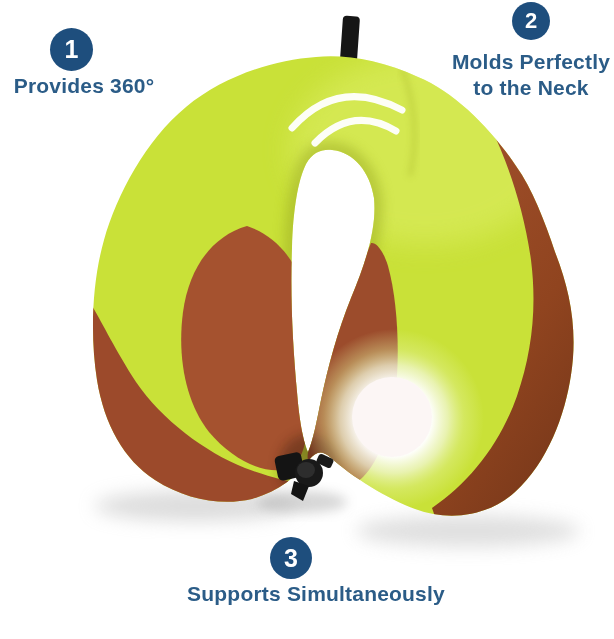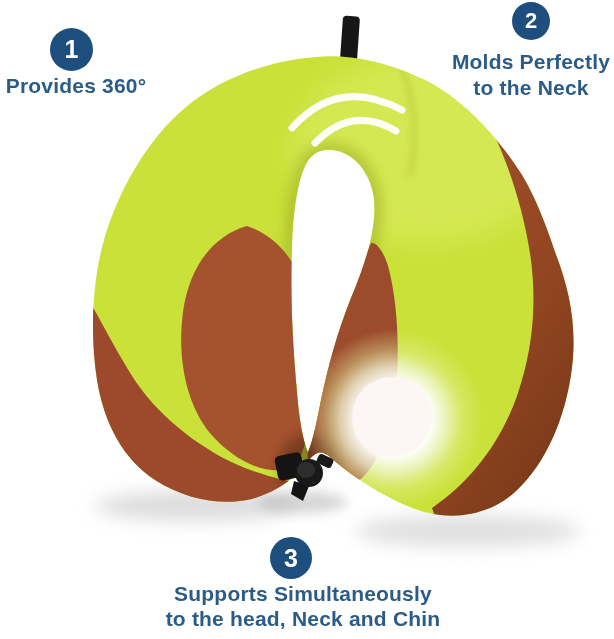--- a/index.html
+++ b/index.html
@@ -34,23 +34,23 @@
   .badge.b3{left:270px;top:537px;width:42px;height:42px;font-size:25px;}
   .label{
     position:absolute;
     color:var(--text);
     font-weight:700;
     text-align:center;
     font-size:21px;
     line-height:25px;
     letter-spacing:0.2px;
   }
-  .label.l1{left:0px;top:73px;width:152px;}
+  .label.l1{left:0px;top:73px;width:152px;padding-left:8px;}
   .label.l2{left:444px;top:49px;width:174px;line-height:26px;}
-  .label.l3{left:98px;top:581px;width:410px;}
+  .label.l3{left:111px;top:581px;width:410px;}
 </style>
 </head>
 <body>
 
 <div class="stage">
 
   <svg class="illus" width="614" height="639" viewBox="0 0 614 639">
     <defs>
       <filter id="blur3" x="-40%" y="-40%" width="180%" height="180%">
           <feGaussianBlur stdDeviation="3"></feGaussianBlur>
@@ -224,16 +224,15 @@
 
   <div class="badge b2">2</div>
   <div class="label l2">
     <div>Molds Perfectly</div>
     <div>to the Neck</div>
   </div>
 
   <div class="badge b3">3</div>
   <div class="label l3">
     <div>Supports Simultaneously</div>
-    <div>to the head, Neck and Chin</div>
   </div>
 
 </div>
 
 </body></html>

